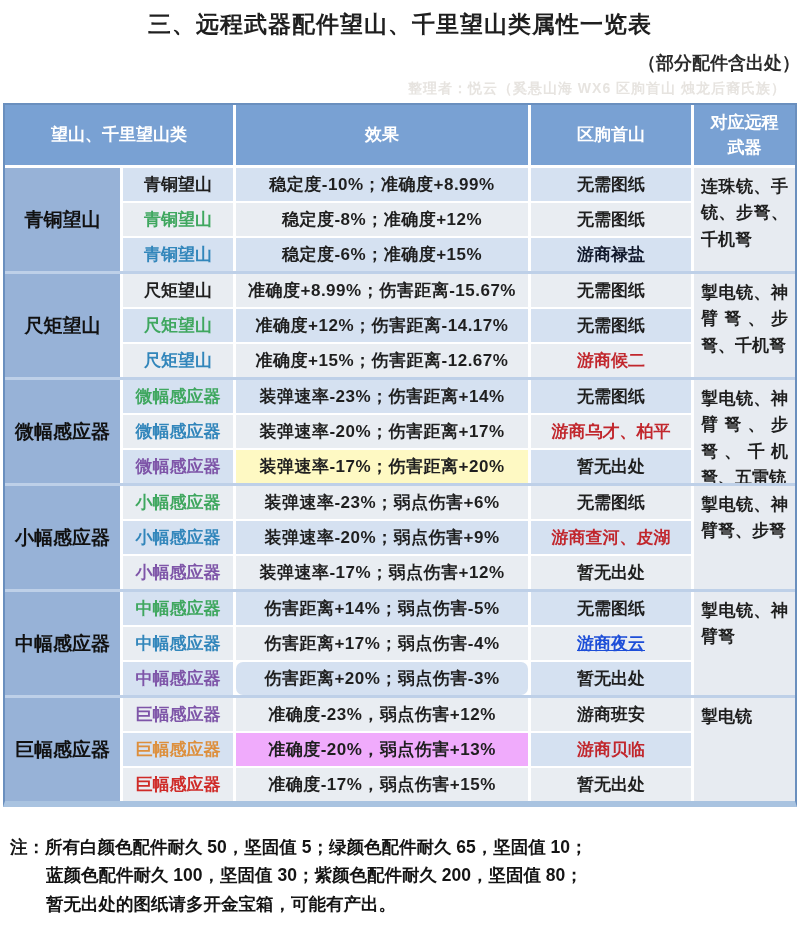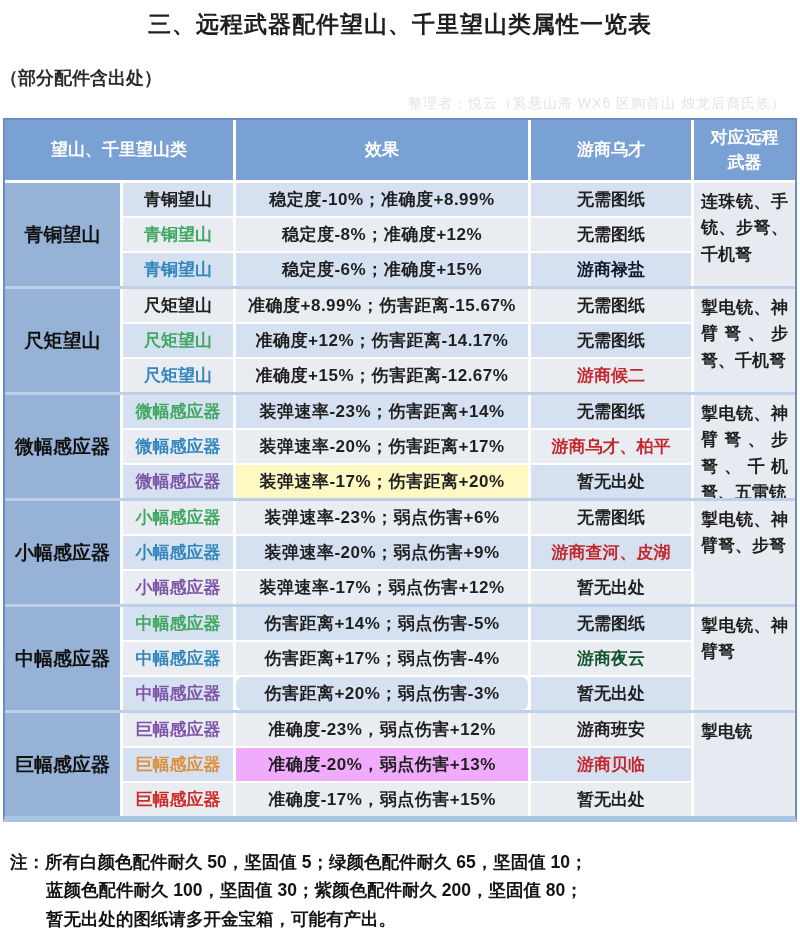--- a/index.html
+++ b/index.html
@@ -9,22 +9,22 @@
     --row-white:#e9edf2;
     --weapons-bg:#e7ebf1;
     --border-dark:#6a8fbe;
     --sep:#bed0e8;
   }
   *{box-sizing:border-box;margin:0;padding:0;}
   html,body{width:800px;background:#ffffff;font-family:"Liberation Sans","DejaVu Sans",sans-serif;color:#1f1f1f;}
   .page{width:800px;height:933px;overflow:hidden;background:#fff;}
 
   .title{margin-top:9px;text-align:center;font-size:23px;font-weight:bold;letter-spacing:1px;}
-  .subtitle{margin-top:26px;text-align:left;font-size:18px;font-weight:bold;color:#2b2b2b;}
-  .watermark{margin-top:5px;text-align:right;padding-right:14px;font-size:14px;font-weight:normal;color:#e7e4e0;letter-spacing:1px;}
+  .subtitle{margin-top:11px;text-align:right;font-size:18px;font-weight:bold;color:#2b2b2b;}
+  .watermark{margin-top:5px;text-align:right;padding-right:14px;font-size:14px;font-weight:bold;color:#e7e4e0;letter-spacing:1px;}
 
   .tablewrap{margin:5px 3px 0 3px;border:2px solid var(--border-dark);border-bottom:6px solid #a9c3e0;background:#fff;}
 
   .thead{display:grid;grid-template-columns:115px 110px 292px 160px 1fr;column-gap:3px;height:60px;margin-bottom:3px;background:#fff;}
   .thead .hcell{background:var(--header-bg);color:#ffffff;font-weight:bold;font-size:17px;display:flex;align-items:center;justify-content:center;text-align:center;line-height:1.5;}
   .hcell.span2{grid-column:1 / span 2;}
   .hcell.wrapcol{padding:0 14px;}
 
   .group{display:grid;grid-template-columns:115px 110px 292px 160px 1fr;column-gap:3px;row-gap:2px;background:#fff;grid-auto-rows:33px;}
   .group + .group{border-top:3px solid var(--sep);}
@@ -46,21 +46,21 @@
 <div class="page">
 
   <div class="title">三、远程武器配件望山、千里望山类属性一览表</div>
   <div class="subtitle">（部分配件含出处）</div>
   <div class="watermark">整理者：悦云（奚悬山海 WX6 区朐首山 烛龙后裔氏族）</div>
 
   <div class="tablewrap">
     <div class="thead">
       <div class="hcell span2">望山、千里望山类</div>
       <div class="hcell">效果</div>
-      <div class="hcell">游商乌才</div>
+      <div class="hcell">区朐首山</div>
       <div class="hcell wrapcol">对应远程武器</div>
     </div>
     <div>
         <div class="group">
           <div class="cell group-label" style="grid-row: 1 / span 3;">青铜望山</div>
           <div class="cell item" style="color: rgb(31, 31, 31); background: rgb(213, 225, 241); grid-row: 1;">青铜望山</div>
           <div class="cell effect" style="background: rgb(213, 225, 241); grid-row: 1;">稳定度-10%；准确度+8.99%</div>
           <div class="cell source" style="color: rgb(31, 31, 31); background: rgb(213, 225, 241); grid-row: 1;">无需图纸</div>
           <div class="cell item" style="color: rgb(63, 167, 95); background: rgb(233, 237, 242); grid-row: 2;">青铜望山</div>
           <div class="cell effect" style="background: rgb(233, 237, 242); grid-row: 2;">稳定度-8%；准确度+12%</div>
@@ -109,21 +109,21 @@
           <div class="cell source" style="color: rgb(31, 31, 31); background: rgb(233, 237, 242); grid-row: 3;">暂无出处</div>
           <div class="cell weapons" style="grid-row: 1 / span 3;">掣电铳、神臂弩、步弩</div>
         </div>
         <div class="group">
           <div class="cell group-label" style="grid-row: 1 / span 3;">中幅感应器</div>
           <div class="cell item" style="color: rgb(63, 167, 95); background: rgb(213, 225, 241); grid-row: 1;">中幅感应器</div>
           <div class="cell effect" style="background: rgb(213, 225, 241); grid-row: 1;">伤害距离+14%；弱点伤害-5%</div>
           <div class="cell source" style="color: rgb(31, 31, 31); background: rgb(213, 225, 241); grid-row: 1;">无需图纸</div>
           <div class="cell item" style="color: rgb(50, 134, 187); background: rgb(233, 237, 242); grid-row: 2;">中幅感应器</div>
           <div class="cell effect" style="background: rgb(233, 237, 242); grid-row: 2;">伤害距离+17%；弱点伤害-4%</div>
-          <div class="cell source" style="color: #14532d; background: rgb(233, 237, 242); grid-row: 2;">游商夜云</div>
+          <div class="cell source" style="color: #1d4ed8; background: rgb(233, 237, 242); grid-row: 2; text-decoration: underline;">游商夜云</div>
           <div class="cell item" style="color: rgb(126, 85, 168); background: rgb(213, 225, 241); grid-row: 3;">中幅感应器</div>
           <div class="cell effect" style="background: rgb(213, 225, 241); grid-row: 3; border-radius: 7px;">伤害距离+20%；弱点伤害-3%</div>
           <div class="cell source" style="color: rgb(31, 31, 31); background: rgb(213, 225, 241); grid-row: 3;">暂无出处</div>
           <div class="cell weapons" style="grid-row: 1 / span 3;">掣电铳、神臂弩</div>
         </div>
         <div class="group">
           <div class="cell group-label" style="grid-row: 1 / span 3;">巨幅感应器</div>
           <div class="cell item" style="color: rgb(126, 85, 168); background: rgb(233, 237, 242); grid-row: 1;">巨幅感应器</div>
           <div class="cell effect" style="background: rgb(233, 237, 242); grid-row: 1;">准确度-23%，弱点伤害+12%</div>
           <div class="cell source" style="color: rgb(31, 31, 31); background: rgb(233, 237, 242); grid-row: 1;">游商班安</div>

